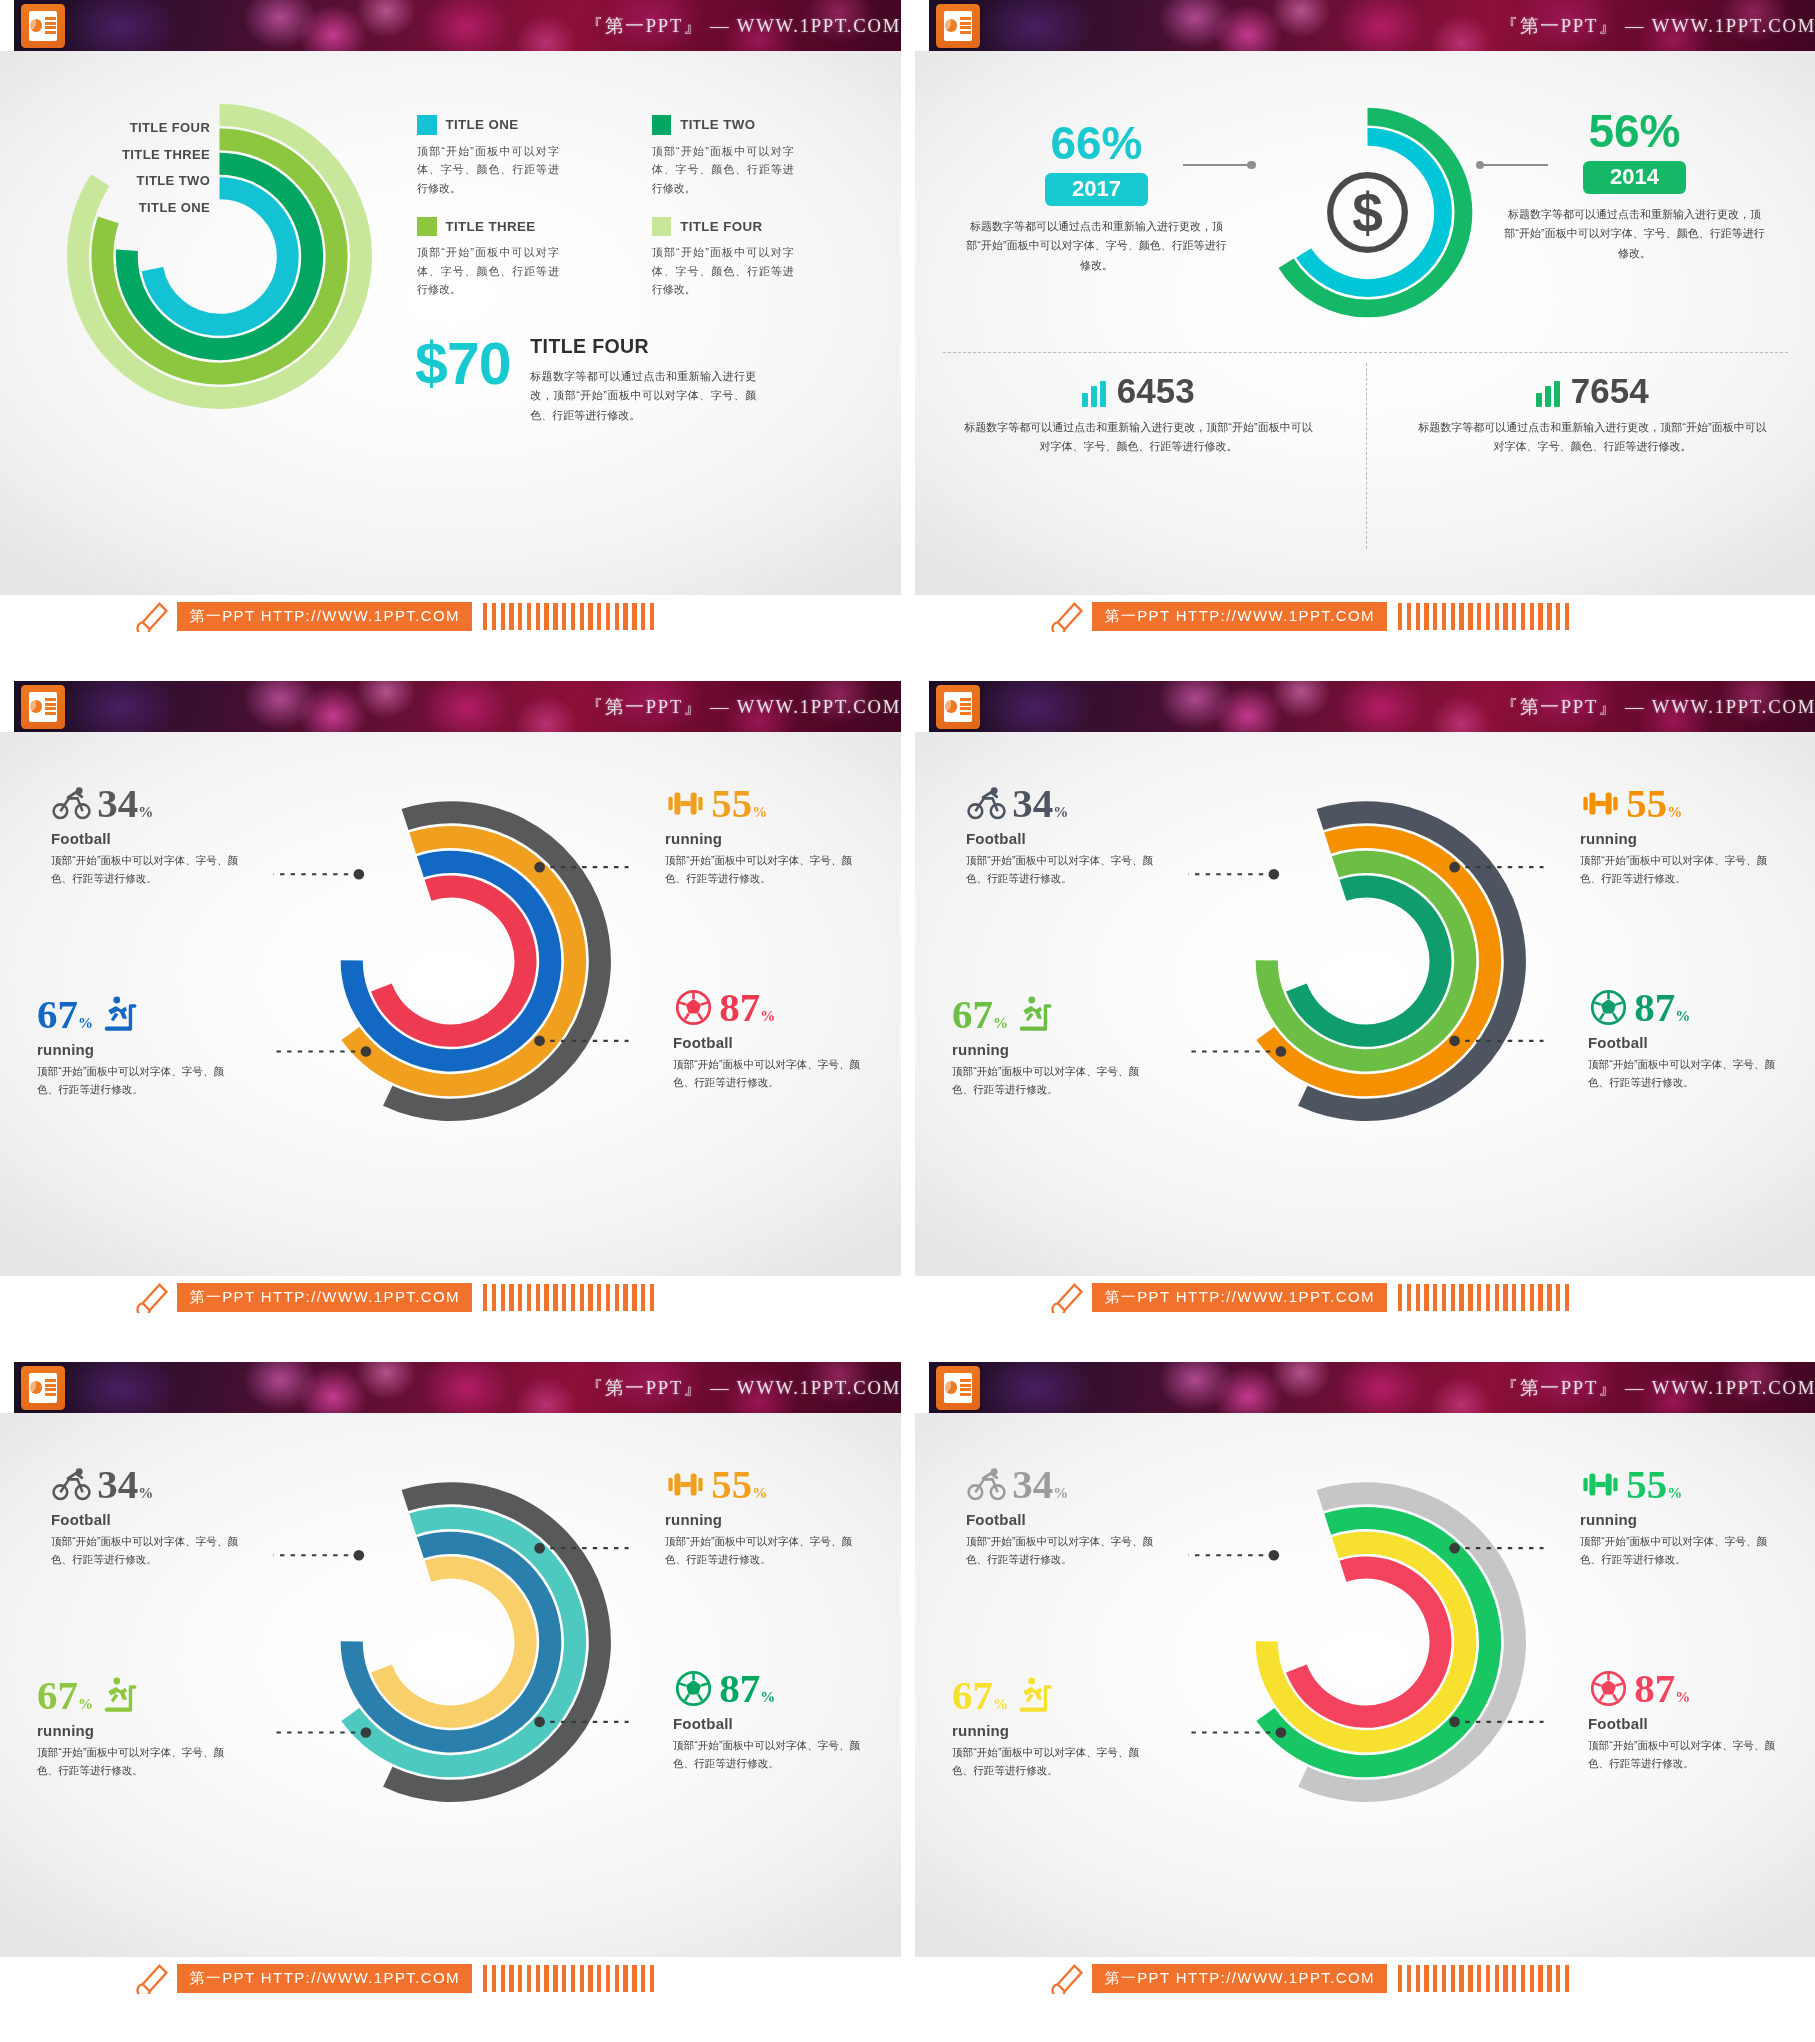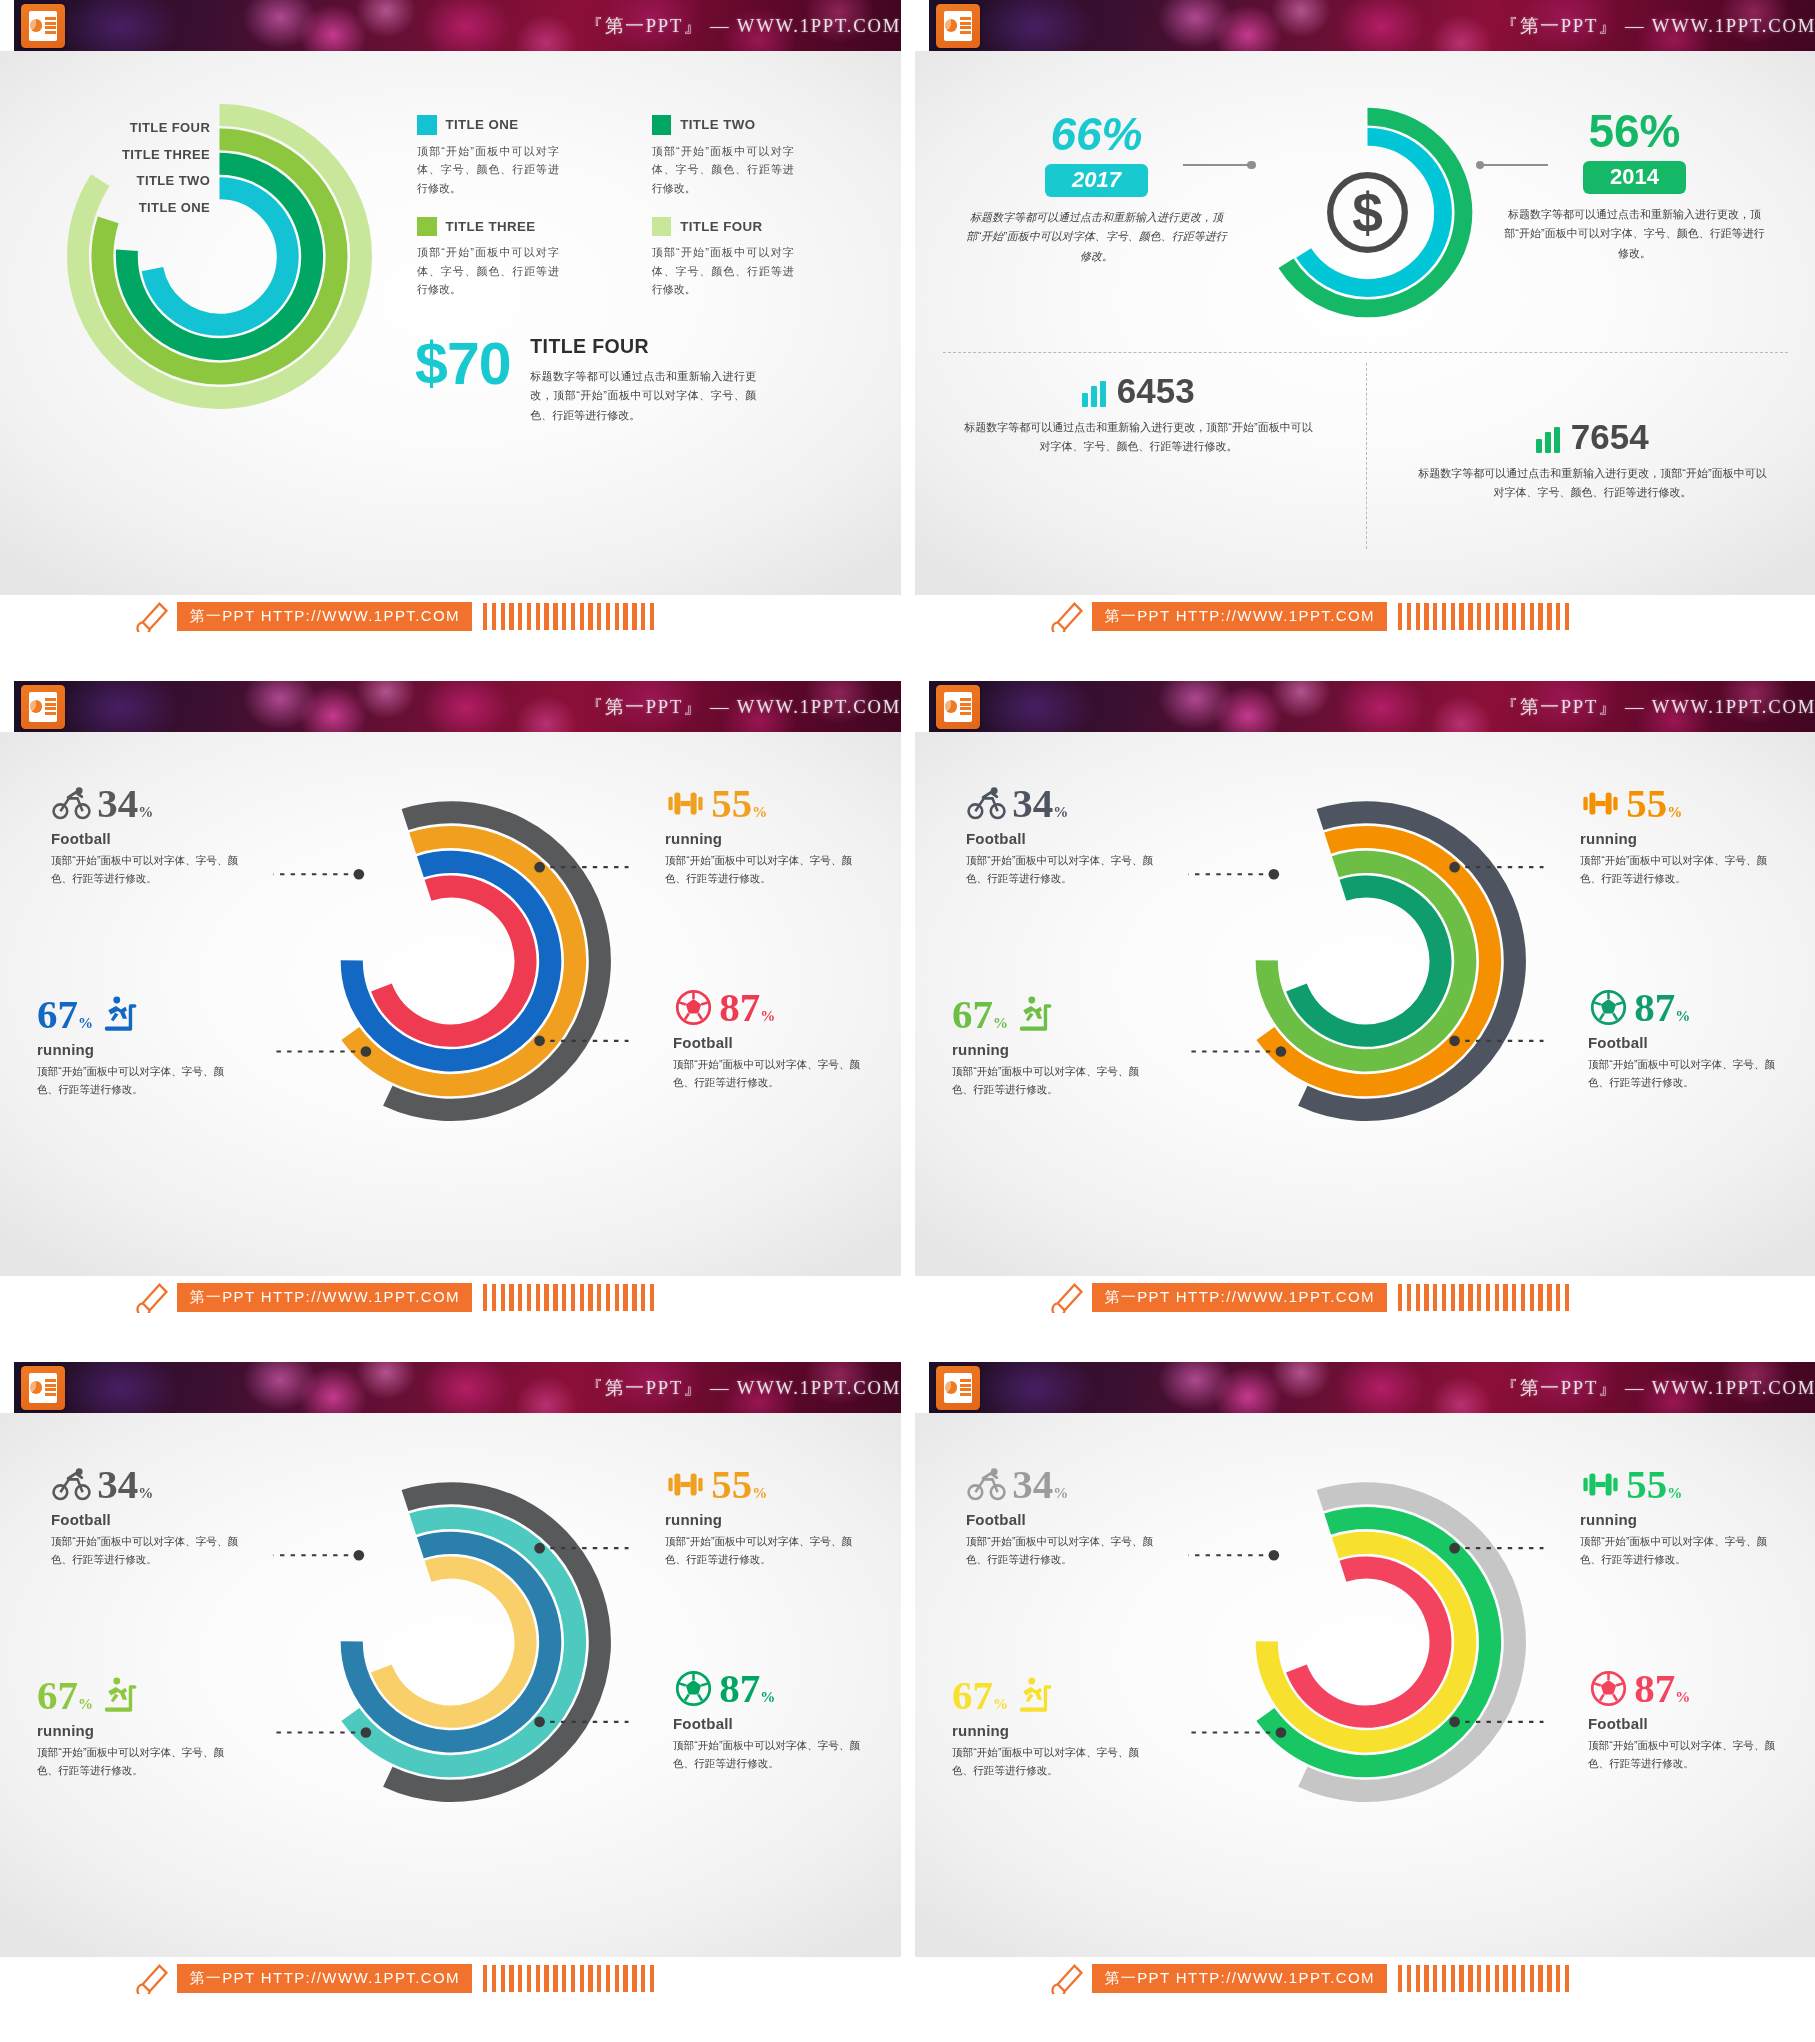--- a/index.html
+++ b/index.html
@@ -127,21 +127,21 @@
   }
   .s1-price {
     font-size: 59px; font-weight: bold; color: #19c9d0;
     line-height: 1; letter-spacing: -0.9px; text-align: center;
   }
   .s1-right-title { font-size: 19.5px; font-weight: bold; color: #2e2e2e; letter-spacing: 0.4px; margin-bottom: 8.9px; }
   .s1-right-txt { font-size: 11px; color: #3f3f3f; line-height: 19.5px; width: 226px; text-align: justify; }
 
   
   .s2-center { position: absolute; left: 337px; top: 46px; width: 231px; height: 231px; }
-  .s2-left { position: absolute; left: 35px; top: 60px; width: 293px; text-align: center; font-style: italic; }
+  .s2-left { position: absolute; left: 35px; top: 69px; width: 293px; text-align: center; }
   .s2-right { position: absolute; right: 35px; top: 57px; width: 293px; text-align: center; }
   .pct { font-size: 46px; font-weight: bold; line-height: 1; }
   .pct.cy { color: #19c9d0; }
   .pct.gr { color: #14b866; }
   .yrbadge {
     display: inline-block; color: #fff; font-size: 22px; font-weight: bold;
     padding: 2.7px 26.6px 4.4px; border-radius: 6.2px; margin-top: 7px;
   }
   .yrbadge.cy { background: #19c9d0; }
   .yrbadge.gr { background: #14b866; }
@@ -151,21 +151,21 @@
     content: ""; position: absolute; top: -3.5px;
     width: 8.9px; height: 8.9px; border-radius: 50%; background: #8f8f8f;
   }
   .conn-l { left: 268px; top: 113px; width: 69px; }
   .conn-l::after { right: -3.5px; }
   .conn-r { right: 268px; top: 113px; width: 69px; }
   .conn-r::after { left: -3.5px; }
   .s2-hr { position: absolute; left: 28px; right: 28px; top: 301px; border-top: 0.9px dashed #b9b9b9; }
   .s2-vr { position: absolute; left: 50%; top: 312px; height: 186px; border-left: 0.9px dashed #b9b9b9; }
   .s2-stat-l { position: absolute; left: 46px; top: 323px; width: 355px; }
-  .s2-stat-r { position: absolute; right: 46px; top: 323px; width: 355px; margin-top: 46px; }
+  .s2-stat-r { position: absolute; right: 46px; top: 323px; width: 355px; }
   .stat-head { display: flex; align-items: flex-end; gap: 10.6px; justify-content: center; }
   .bars3 { display: flex; align-items: flex-end; gap: 2.7px; height: 26.6px; }
   .bars3 i { display: block; width: 6.2px; border-radius: 0.9px; }
   .stat-num { font-size: 35px; font-weight: bold; color: #4a4a4a; line-height: .95; }
   .stat-txt { font-size: 11px; color: #3f3f3f; line-height: 19.5px; margin-top: 10.6px; text-align: center; }
 
   
   .ring-wrap { position: absolute; left: 50%; top: 43px; transform: translateX(-50%); width: 355px; height: 381px; }
   .item { position: absolute; width: 193px; }
   .it-tl { left: 51px;  top: 46px; }

